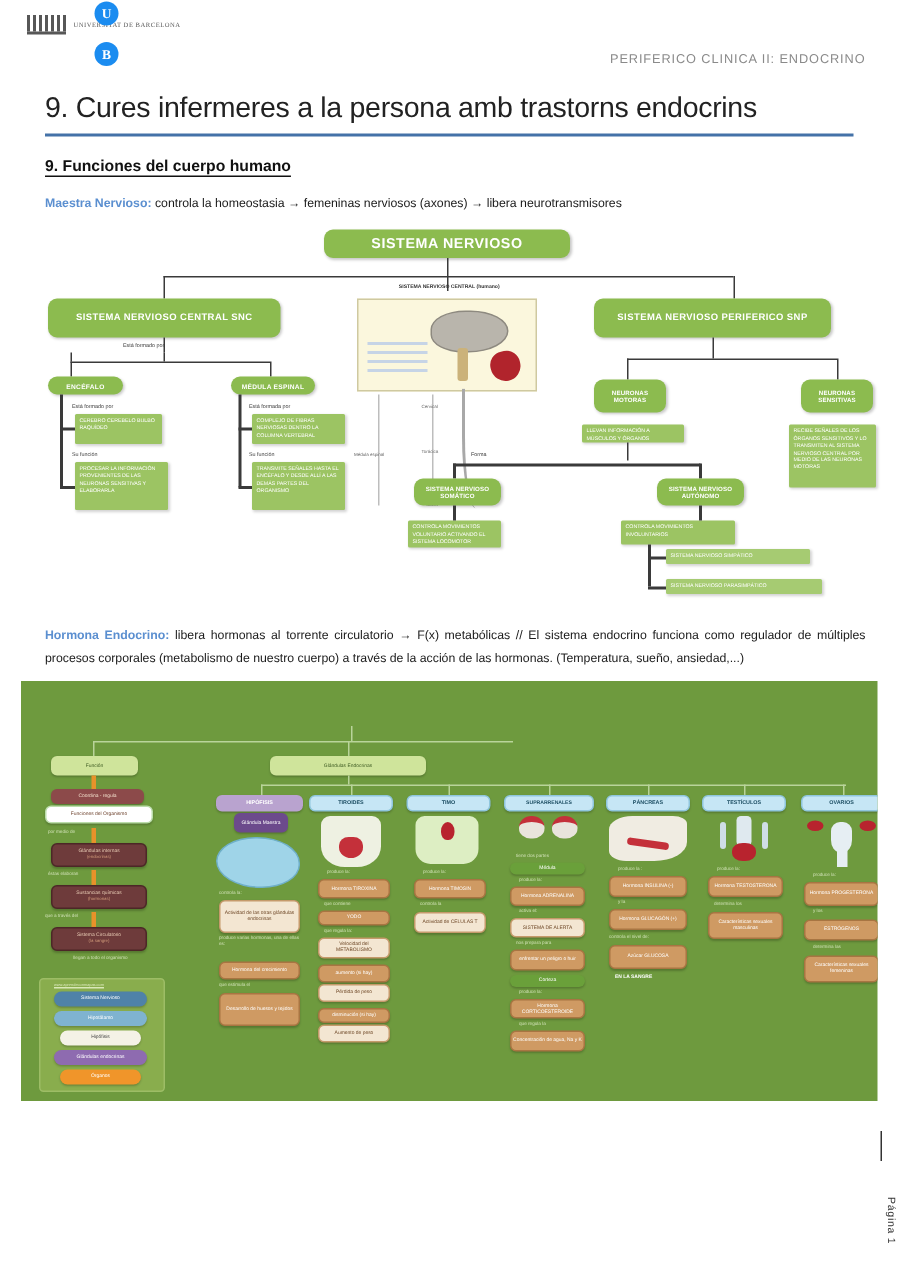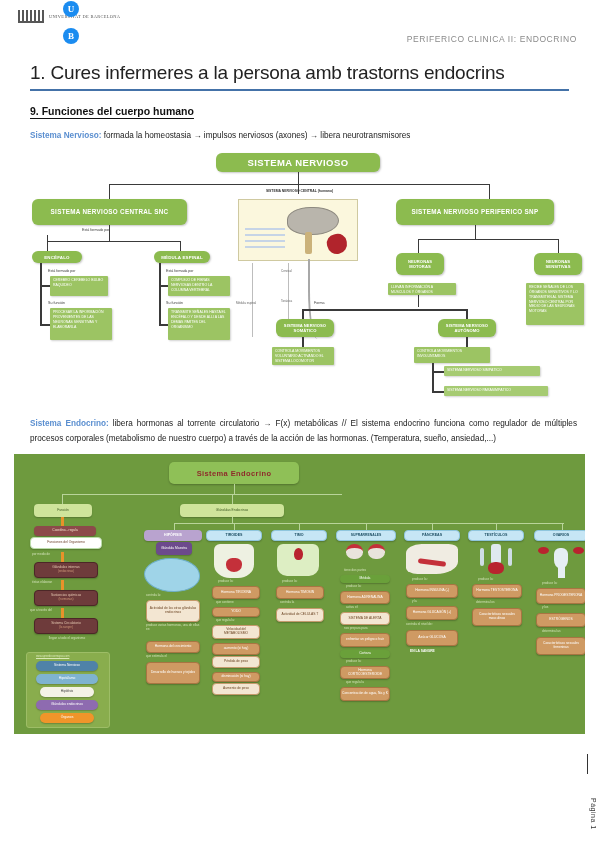--- a/index.html
+++ b/index.html
@@ -233,27 +233,27 @@
     <div class="logo-mark"></div>
     <div class="logo-text">UNIVERSITAT DE BARCELONA</div>
   </div>
   <div class="ub-badges">
     <div class="ub-badge">U</div>
     <div class="ub-badge">B</div>
   </div>
   <div class="course-label">PERIFERICO CLINICA II: ENDOCRINO</div>
 </div>
 
-<h1 class="page-title">1. Cures infermeres a la persona amb trastorns endocrins</h1>
+<h1 class="page-title">9. Cures infermeres a la persona amb trastorns endocrins</h1>
 <div class="title-rule"></div>
 
 <div class="section-heading">9. Funciones del  cuerpo humano</div>
 
 <p class="body-para">
-  <span class="lead">Sistema Nervioso:</span><span> formada la  homeostasia  → impulsos nerviosos (axones) → libera neurotransmisores</span>
+  <span class="lead">Maestra Nervioso:</span><span> controla la  homeostasia  → femeninas nerviosos (axones) → libera neurotransmisores</span>
 </p>
 
 
 <div class="nerv-diagram">
 
   <div class="nbox title" style="left:202px;top:2px;width:164px;height:19px;">SISTEMA NERVIOSO</div>
 
   <div class="nline v" style="left:284px;top:21px;height:12px;"></div>
   <div class="nline h" style="left:95px;top:33px;width:380px;"></div>
   <div class="nline v" style="left:95px;top:33px;height:15px;"></div>
@@ -333,26 +333,25 @@
   <div class="nline v" style="left:452px;top:186px;height:10px;width:2px;"></div>
   <div class="nline v" style="left:418px;top:212px;height:28px;width:2px;"></div>
   <div class="nline h" style="left:418px;top:220px;width:12px;height:2px;"></div>
   <div class="nline h" style="left:418px;top:240px;width:12px;height:2px;"></div>
 
   <div class="nflat pale" style="left:430px;top:215px;width:96px;height:10px;">SISTEMA NERVIOSO SIMPÁTICO</div>
   <div class="nflat pale" style="left:430px;top:235px;width:104px;height:10px;">SISTEMA NERVIOSO PARASIMPÁTICO</div>
 </div>
 
 <p class="body-para">
-  <span class="lead">Sistema Endocrino:</span><span> libera hormonas al torrente circulatorio → F(x) metabólicas // El sistema endocrino funciona como regulador de múltiples procesos corporales (metabolismo de nuestro cuerpo) a través de la acción de las hormonas. (Temperatura, sueño, ansiedad,...)</span>
+  <span class="lead">Hormona Endocrino:</span><span> libera hormonas al torrente circulatorio → F(x) metabólicas // El sistema endocrino funciona como regulador de múltiples procesos corporales (metabolismo de nuestro cuerpo) a través de la acción de las hormonas. (Temperatura, sueño, ansiedad,...)</span>
 </p>
 
 
 <div class="endo-diagram">
-  <div class="endo-title">Sistema Endocrino</div>
 
   <div class="econn v" style="left:220px;top:30px;height:10px;"></div>
   <div class="econn h" style="left:48px;top:40px;width:280px;"></div>
   <div class="econn v" style="left:48px;top:40px;height:10px;"></div>
   <div class="econn v" style="left:218px;top:40px;height:10px;"></div>
 
   <div class="ebox pale" style="left:20px;top:50px;width:58px;height:13px;">Función</div>
   <div class="ebox pale" style="left:166px;top:50px;width:104px;height:13px;">Glándulas Endocrinas</div>
 
   <div class="earrow" style="left:47px;top:63px;height:9px;"></div>

